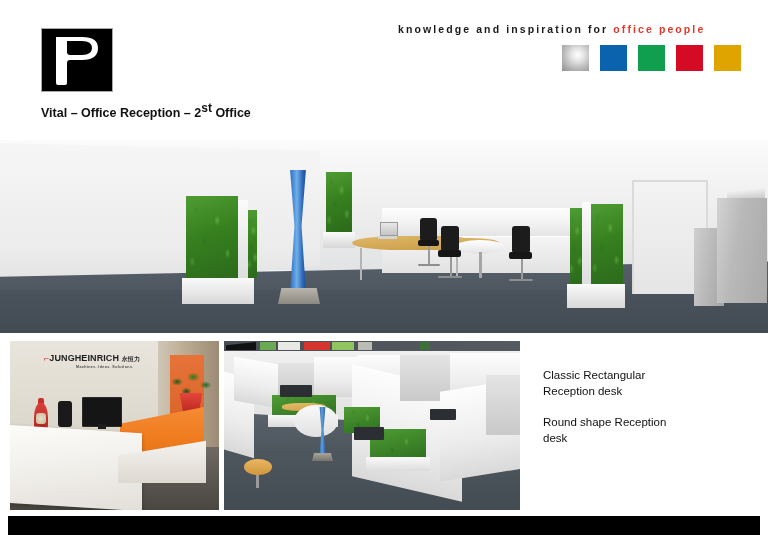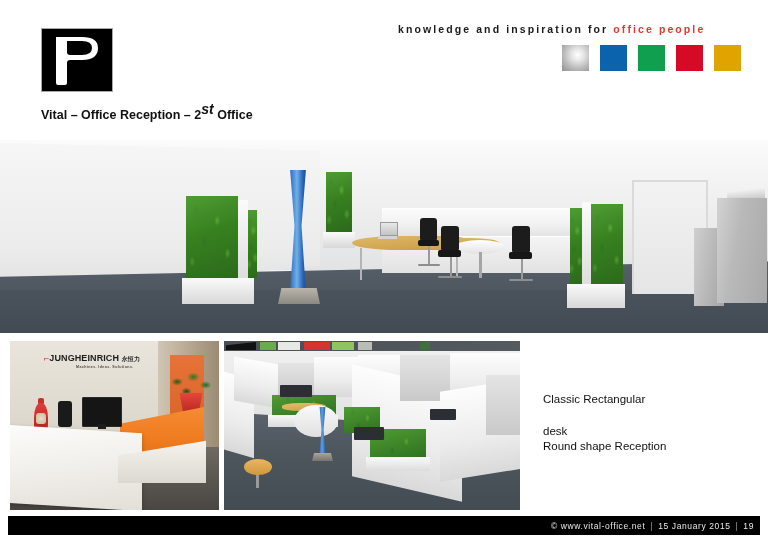--- a/index.html
+++ b/index.html
@@ -38,21 +38,21 @@
 
   .swatches{position:absolute;left:562px;top:45px;display:flex;gap:11px;}
   .sw{width:27px;height:26px;}
   .sw.silver{background:radial-gradient(circle at 58% 38%, #ffffff 0%, #e4e4e4 28%, #b9b9b9 62%, #8f8f8f 100%);}
 
   .page-title{
     position:absolute;left:41px;top:101px;
     font-size:12.5px;font-weight:bold;color:#111;white-space:nowrap;
     font-family:"Liberation Sans", sans-serif;
   }
-  .page-title sup{font-size:14px;vertical-align:super;font-style:italic;}
+  .page-title sup{font-size:12px;vertical-align:super;}
 
   
   .hero{
     position:absolute;left:0;top:140px;width:768px;height:193px;
     overflow:hidden;background:#f2f2f2;
   }
   .hero .wall-back{
     position:absolute;left:0;top:0;width:768px;height:130px;
     background:linear-gradient(180deg,#fbfbfb 0%,#f0f0f0 45%,#e2e3e4 100%);
   }
@@ -218,21 +218,21 @@
     clip-path:polygon(18% 0,82% 0,62% 48%,84% 100%,16% 100%,38% 48%);}
   .pm-col-base{position:absolute;left:88px;top:112px;width:21px;height:8px;
     background:linear-gradient(180deg,#a8a59d,#77746d);clip-path:polygon(10% 0,90% 0,100% 100%,0 100%);}
   .pm-table{position:absolute;left:20px;top:118px;width:28px;height:16px;
     background:linear-gradient(180deg,#eab660,#cf9840);border-radius:50%;}
   .pm-table-leg{position:absolute;left:32px;top:131px;width:3px;height:16px;background:#9a9a9a;}
   .pm-bench{position:absolute;background:#2b2f33;border-radius:1px;}
 
   .photos-caption{
     position:absolute;left:543px;top:368px;width:215px;
-    font-size:11.5px;line-height:15.5px;color:#111;margin-top:24px;
+    font-size:11.5px;line-height:15.5px;color:#111;
   }
   .photos-caption .gap{height:16px;}
 
   
   .footer-bar{
     position:absolute;left:8px;top:516px;width:752px;height:19px;background:#000;
   }
   .footer-text{
     position:absolute;right:14px;top:521px;
     font-size:8.5px;color:#e8e8e8;letter-spacing:0.6px;white-space:nowrap;
@@ -407,22 +407,21 @@
     <div class="pm-chip" style="left:36px;width:16px;background:#6aab52;"></div>
     <div class="pm-chip" style="left:54px;width:22px;background:#e8e8e4;"></div>
     <div class="pm-chip" style="left:80px;width:26px;background:#d6352e;"></div>
     <div class="pm-chip" style="left:108px;width:22px;background:#8fc45e;"></div>
     <div class="pm-chip" style="left:134px;width:14px;background:#b9bdb5;"></div>
     <div class="pm-chip" style="left:196px;width:10px;background:#3f6f3a;"></div>
   </div>
 
   <div class="photos-caption">
     <div>Classic Rectangular</div>
+    <div>Reception desk</div>
     <div class="gap"></div>
+    <div>Round shape Reception</div>
     <div>desk</div>
-    <div>Round shape Reception</div>
   </div>
 
   <div class="footer-bar"></div>
-  <div class="footer-text"><span>©</span>
-    <span>www.vital-office.net</span><span class="sep">|</span><span>15 January 2015</span><span class="sep">|</span><span>19</span></div>
 
 </div>
 
 </body></html>

